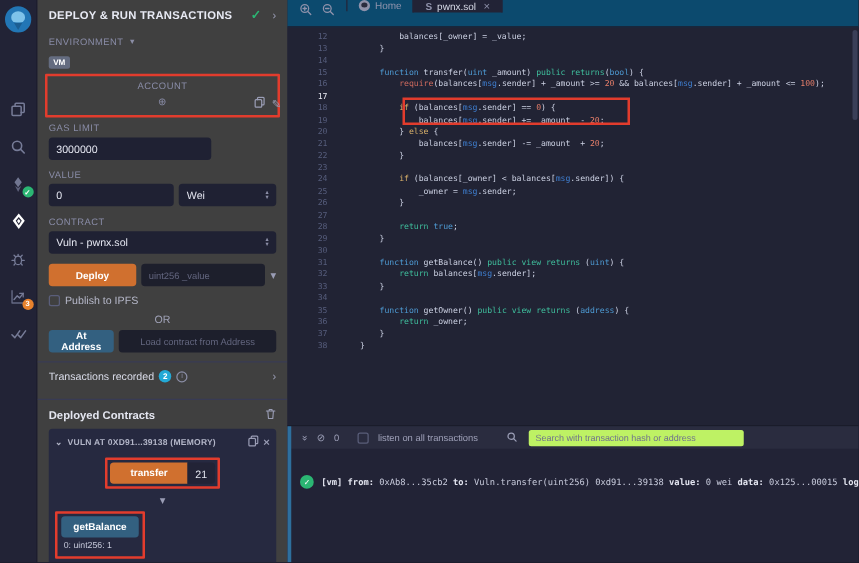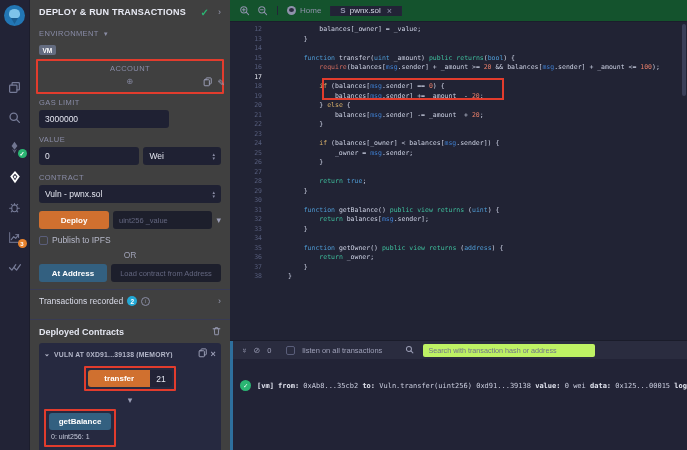--- a/index.html
+++ b/index.html
@@ -52,21 +52,21 @@
                font-size:6px;display:inline-flex;align-items:center;justify-content:center;}
   .dc-header{display:flex;align-items:center;margin-top:4px;height:16px;}
   .dc-title{flex:1;font-size:9px;font-weight:bold;color:#e4e6f0;}
   .contract-card{background:#262940;border-radius:3px;padding:4px 5px 6px;margin-top:3px;}
   .cc-head{display:flex;align-items:center;gap:4px;color:#b4b7c9;font-size:6.8px;font-weight:bold;letter-spacing:.2px;height:14px;}
   .cc-head .grow{flex:1;white-space:nowrap;overflow:hidden;}
   .result-line{font-size:7px;color:#c6c9da;margin:3px 0 2px 2px;}
 
   
   .main{flex:1;display:flex;flex-direction:column;min-width:0;}
-  .tabbar{height:22px;background:#14532d;display:flex;align-items:center;flex:none;border-bottom:1px solid #1c1d2c;}
+  .tabbar{height:22px;background:#0c4a6e;display:flex;align-items:flex-start;flex:none;border-bottom:1px solid #1c1d2c;}
   .zoom-btns{display:flex;align-items:center;gap:7px;padding:0 9px;color:#8f92ab;}
   .tab{display:flex;align-items:center;gap:4px;padding:0 9px;font-size:8px;color:#9093ac;
        border-left:1px solid #232538;cursor:pointer;}
   .tab.active{background:#222336;color:#d6d9e6;border-right:1px solid #232538;}
   .tab .close{font-size:9px;color:#9093ac;margin-left:2px;}
   .home-logo{width:9px;height:9px;border-radius:50%;background:#8f92ab;position:relative;}
   .home-logo:before{content:"";position:absolute;left:2px;top:2px;width:5px;height:4px;border-radius:50%;background:#2a2c3f;}
   .sol-glyph{font-size:8px;color:#8f92ab;font-weight:bold;}
 
   .editor{flex:1;position:relative;background:#212334;overflow:hidden;
@@ -222,21 +222,21 @@
     </div>
 
     <div class="row" style="margin-top:6px;">
       <span class="chk"></span>
       <span style="color:#b6b8c9;font-size:8.5px;">Publish to IPFS</span>
     </div>
 
     <div class="or-line">OR</div>
 
     <div class="row">
-      <button class="blue-btn" style="width:68px;">At Address</button>
+      <button class="blue-btn" style="width:52px;">At Address</button>
       <div class="ctl" style="flex:1;background:#1d1f2c;justify-content:center;">
         <span class="ph">Load contract from Address</span>
       </div>
     </div>
 
     <div class="divider"></div>
     <div class="trx-row">
       <span>Transactions recorded</span>
       <span class="badge-blue">2</span>
       <span class="info-circle">i</span>

